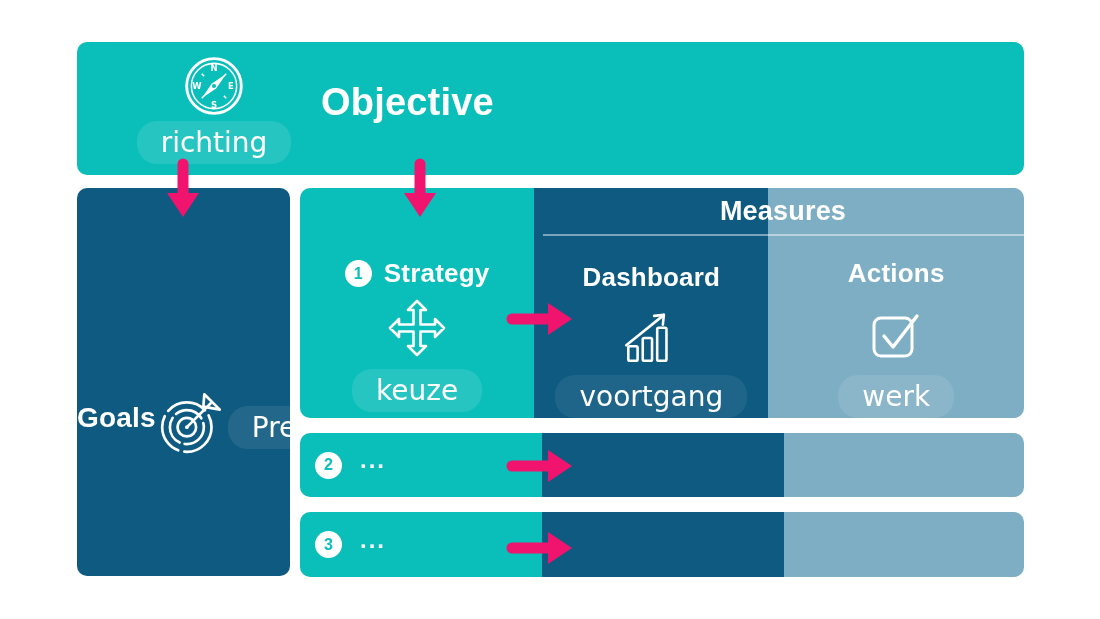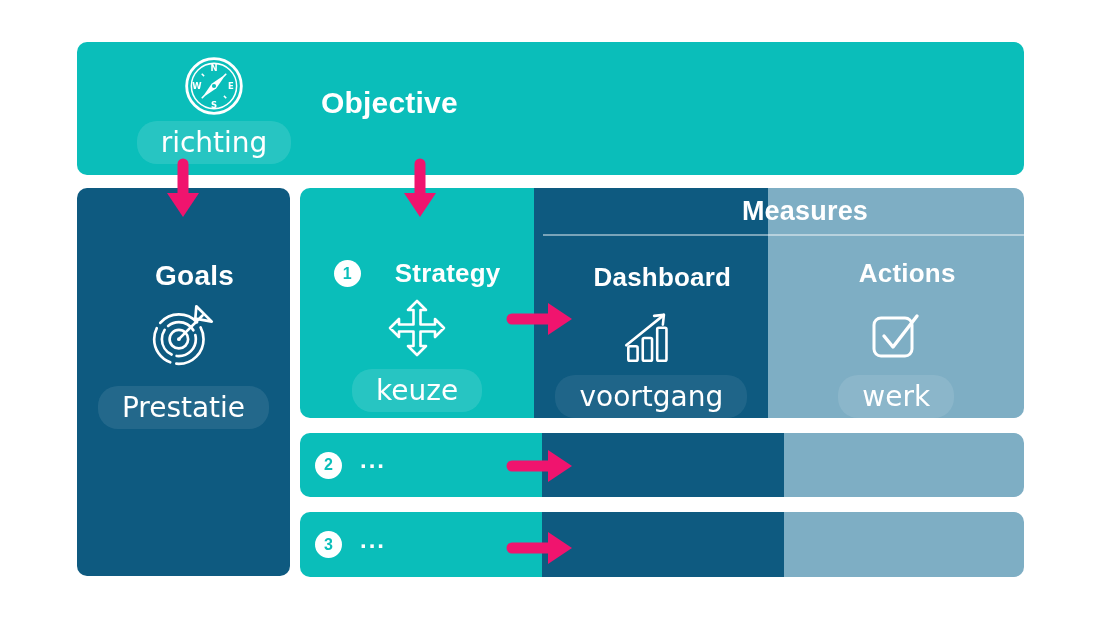--- a/index.html
+++ b/index.html
@@ -7,36 +7,36 @@
     --pink:#F0146E; --white:#FFFFFF;
   }
   *{margin:0;padding:0;box-sizing:border-box;}
   html,body{background:#fff;}
   #stage{
     position:relative;width:1100px;height:619px;background:#fff;overflow:hidden;
     font-family:"Liberation Sans",sans-serif;color:var(--white);
   }
   .abs{position:absolute;}
   .box{border-radius:10px;}
-  .heading{font-weight:700;letter-spacing:.2px;color:var(--white);margin-left:22px;}
+  .heading{font-weight:700;letter-spacing:.2px;color:var(--white);}
   .pill{
     font-family:"DejaVu Sans",sans-serif;font-weight:500;font-size:28px;color:var(--white);
     background:rgba(255,255,255,.09);border-radius:20px;padding:5px 24px;white-space:nowrap;
   }
   
   #objective{
     left:77px;top:42px;width:947px;height:133px;background:var(--teal);
     display:flex;align-items:center;padding-left:72px;
   }
   #objective .icon-col{width:130px;display:flex;flex-direction:column;align-items:center;gap:2px;}
-  #objective .title{font-size:30px;margin-left:42px;margin-top:-12px;}
+  #objective .title{font-size:38px;margin-left:42px;margin-top:-12px;}
   
   #goals{
     left:77px;top:188px;width:213px;height:388px;background:var(--dark-blue);
-    display:flex;flex-direction:column;align-items:center;padding-top:72px;
+    display:flex;flex-direction:row;align-items:center;padding-top:72px;
   }
   #goals .title{font-size:28px;}
   #goals .icon{margin-top:8px;}
   #goals .pill{margin-top:18px;}
   
   #row1{left:300px;top:188px;width:724px;height:230px;display:flex;}
   .seg{height:100%;display:flex;flex-direction:column;align-items:center;}
   #seg-strategy{width:242px;background:var(--teal);border-radius:10px 0 0 10px;padding-top:70px;}
   #seg-dashboard{width:242px;background:var(--dark-blue);padding-top:70px;justify-content:flex-end;}
   #seg-actions{width:264px;background:var(--light-blue);border-radius:0 10px 10px 0;padding-top:70px;}

